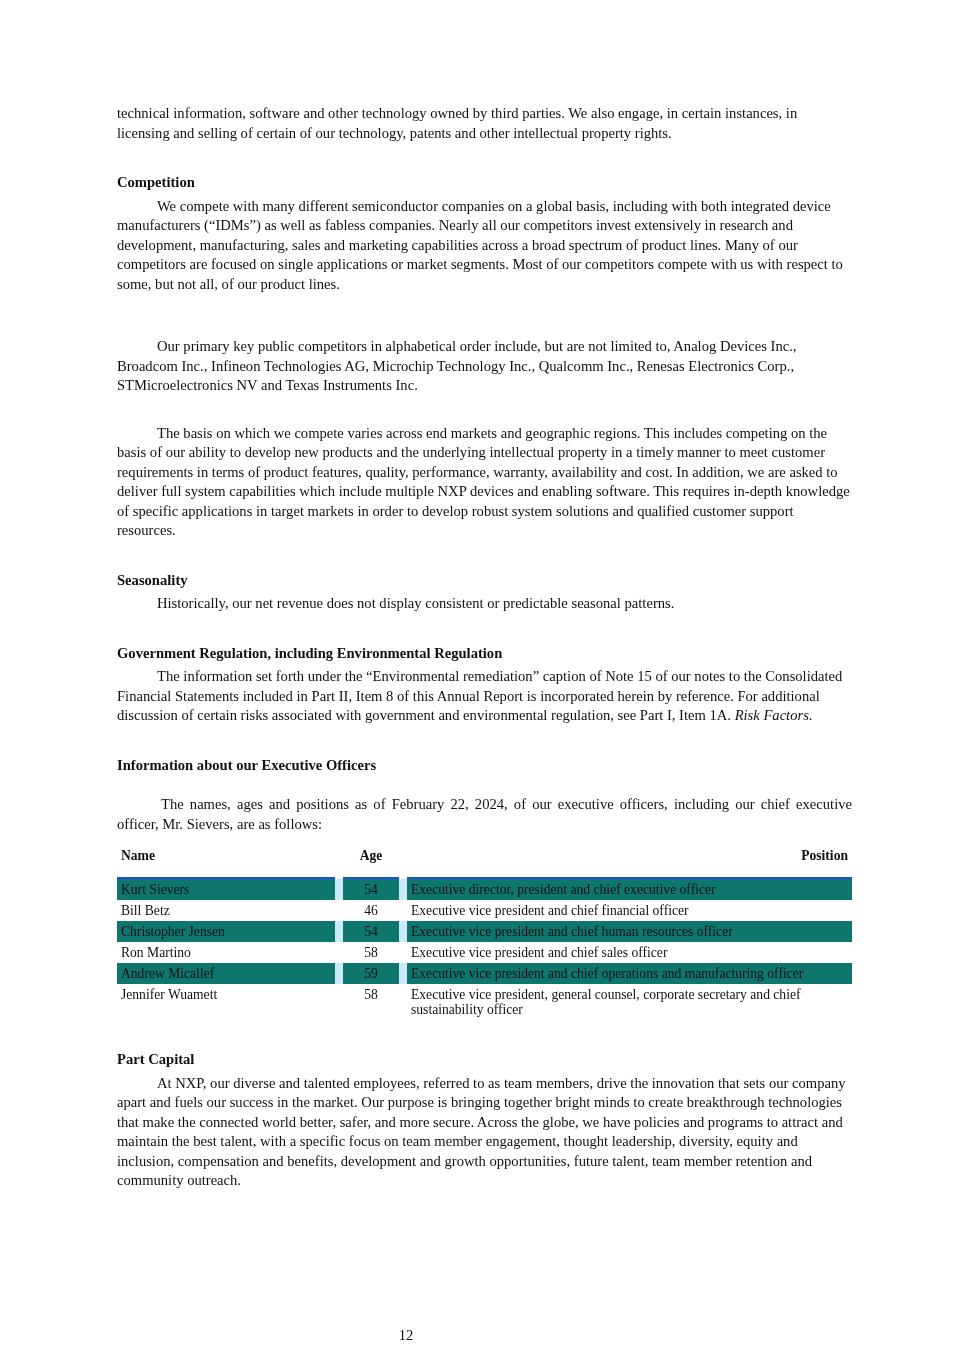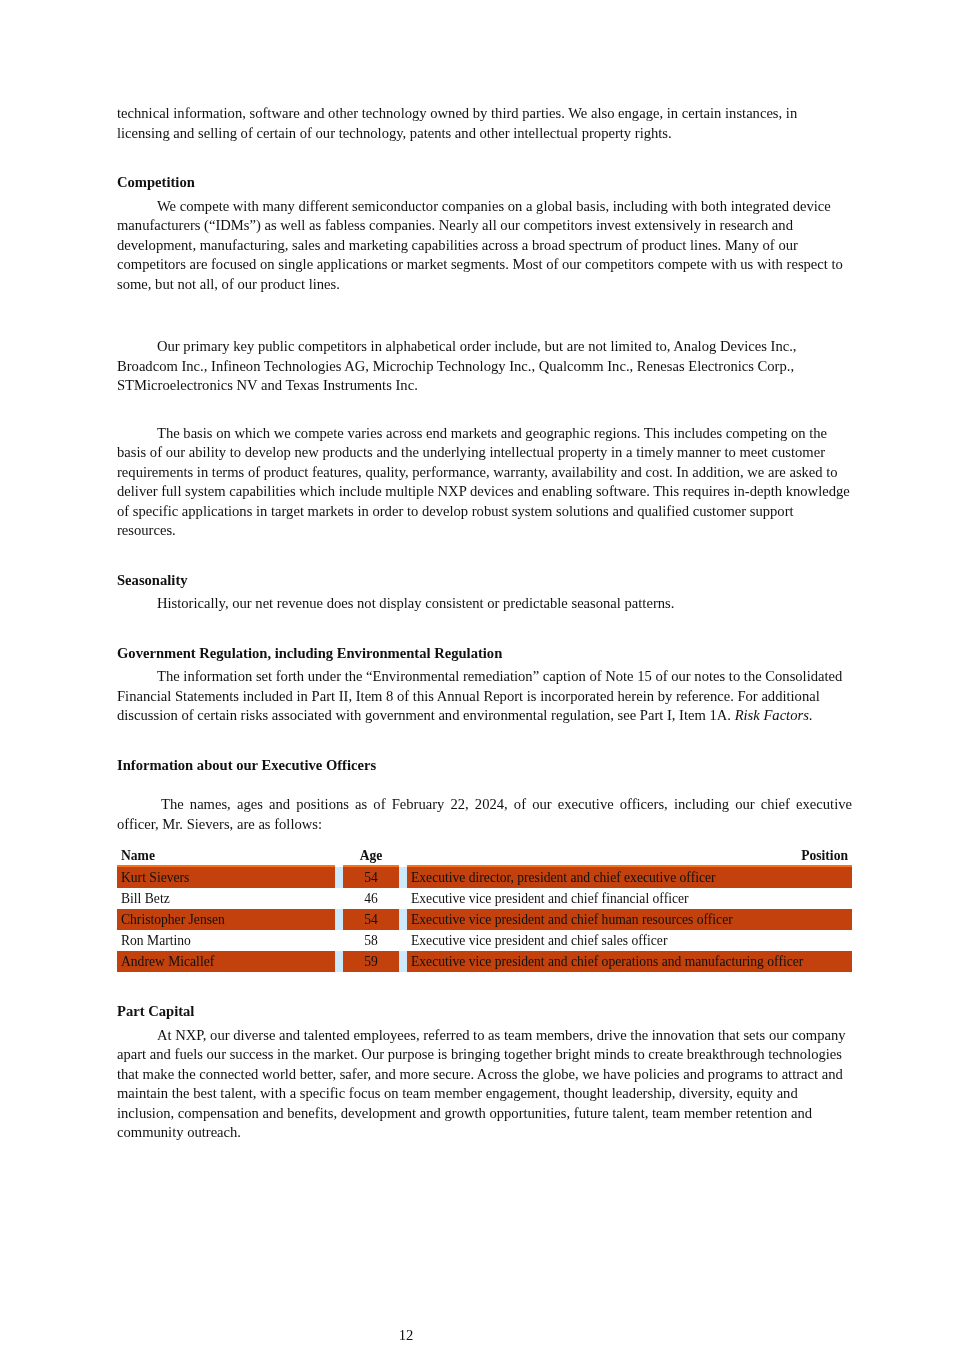--- a/index.html
+++ b/index.html
@@ -11,25 +11,25 @@
   .page { position: absolute; left: 117px; top: 104px; width: 735px; }
   p { margin: 0; }
   .indent { text-indent: 40px; }
   .heading { font-weight: bold; margin: 0 0 4px 0; }
   .gap-lg { height: 30px; }
   .gap-md { height: 19px; }
   .justify { text-align: justify; }
   em { font-style: italic; }
 
   table.officers { width: 735px; border-collapse: separate; border-spacing: 0; margin-top: 13px; font-size: 13.6px; }
-  table.officers th { font-weight: bold; text-align: left; padding: 0 4px 1px 4px; border-bottom: 2px solid #f97316; line-height: 17px; }
+  table.officers th { font-weight: bold; text-align: left; padding: 0 4px 13px 4px; border-bottom: 2px solid #1d4ed8; line-height: 17px; }
   table.officers th.age { text-align: center; }
   table.officers th.pos { text-align: right; }
   table.officers td { padding: 3px 4px 3px 4px; vertical-align: top; line-height: 15px; }
-  table.officers tr.shaded td { background: #c2410c; }
+  table.officers tr.shaded td { background: #0f766e; }
   table.officers td.age { text-align: center; }
   .sep { width: 8px; padding: 0 !important; border-bottom: none !important; background: #fff !important; }
   .page-number { position: absolute; top: 1326px; left: 0; width: 812px; text-align: center; font-size: 14.6px; }
 </style>
 </head>
 <body>
 
 <div class="page">
 
   <p>technical information, software and other technology owned by third parties. We also engage, in certain instances, in licensing and selling of certain of our technology, patents and other intellectual property rights.</p>
@@ -104,20 +104,27 @@
           <td class="sep"></td>
           <td>Executive vice president and chief sales officer</td>
         </tr>
         <tr class="shaded">
           <td>Andrew Micallef</td>
           <td class="sep" style="background:#cdeafd !important;"></td>
           <td class="age">59</td>
           <td class="sep" style="background:#cdeafd !important;"></td>
           <td>Executive vice president and chief operations and manufacturing officer</td>
         </tr>
+        <tr>
+          <td>Jennifer Wuamett</td>
+          <td class="sep"></td>
+          <td class="age">58</td>
+          <td class="sep"></td>
+          <td>Executive vice president, general counsel, corporate secretary and chief sustainability officer</td>
+        </tr>
       </tbody>
     </table>
   </section>
 
   <div class="gap-lg"></div>
 
   <section>
     <h3 class="heading" style="font-size:14.6px;">Part Capital</h3>
     <p class="indent">At NXP, our diverse and talented employees, referred to as team members, drive the innovation that sets our company apart and fuels our success in the market. Our purpose is bringing together bright minds to create breakthrough technologies that make the connected world better, safer, and more secure. Across the globe, we have policies and programs to attract and maintain the best talent, with a specific focus on team member engagement, thought leadership, diversity, equity and inclusion, compensation and benefits, development and growth opportunities, future talent, team member retention and community outreach.</p>
   </section>

